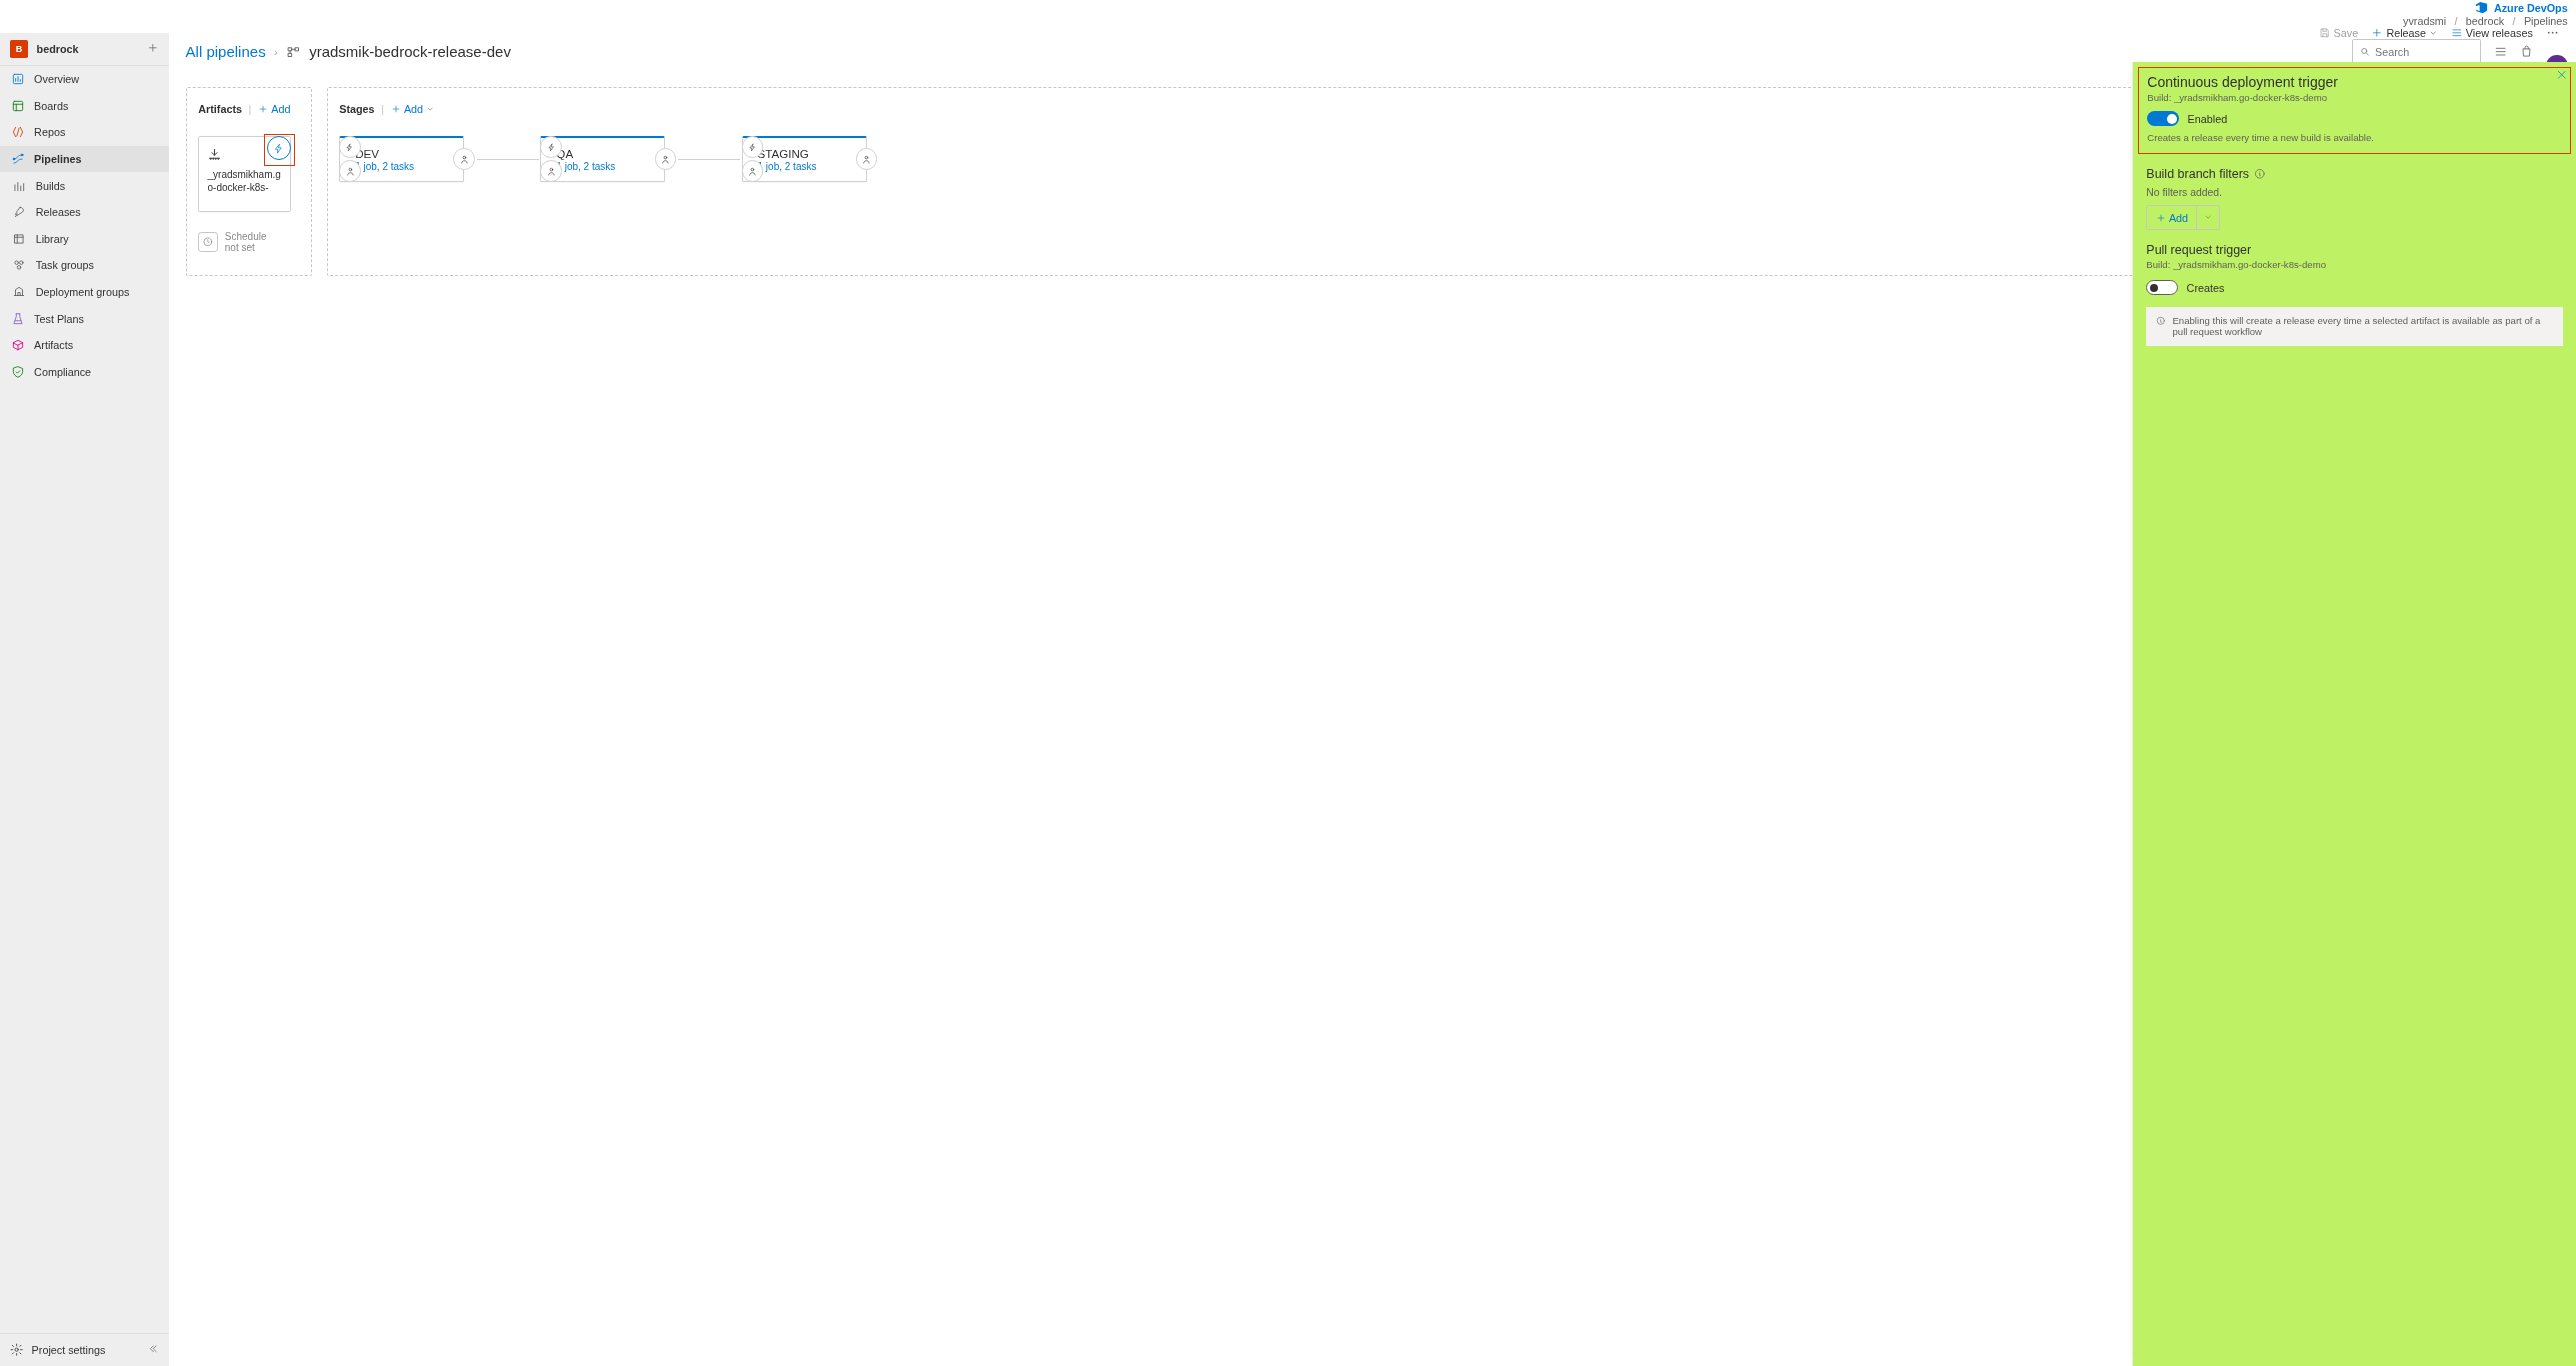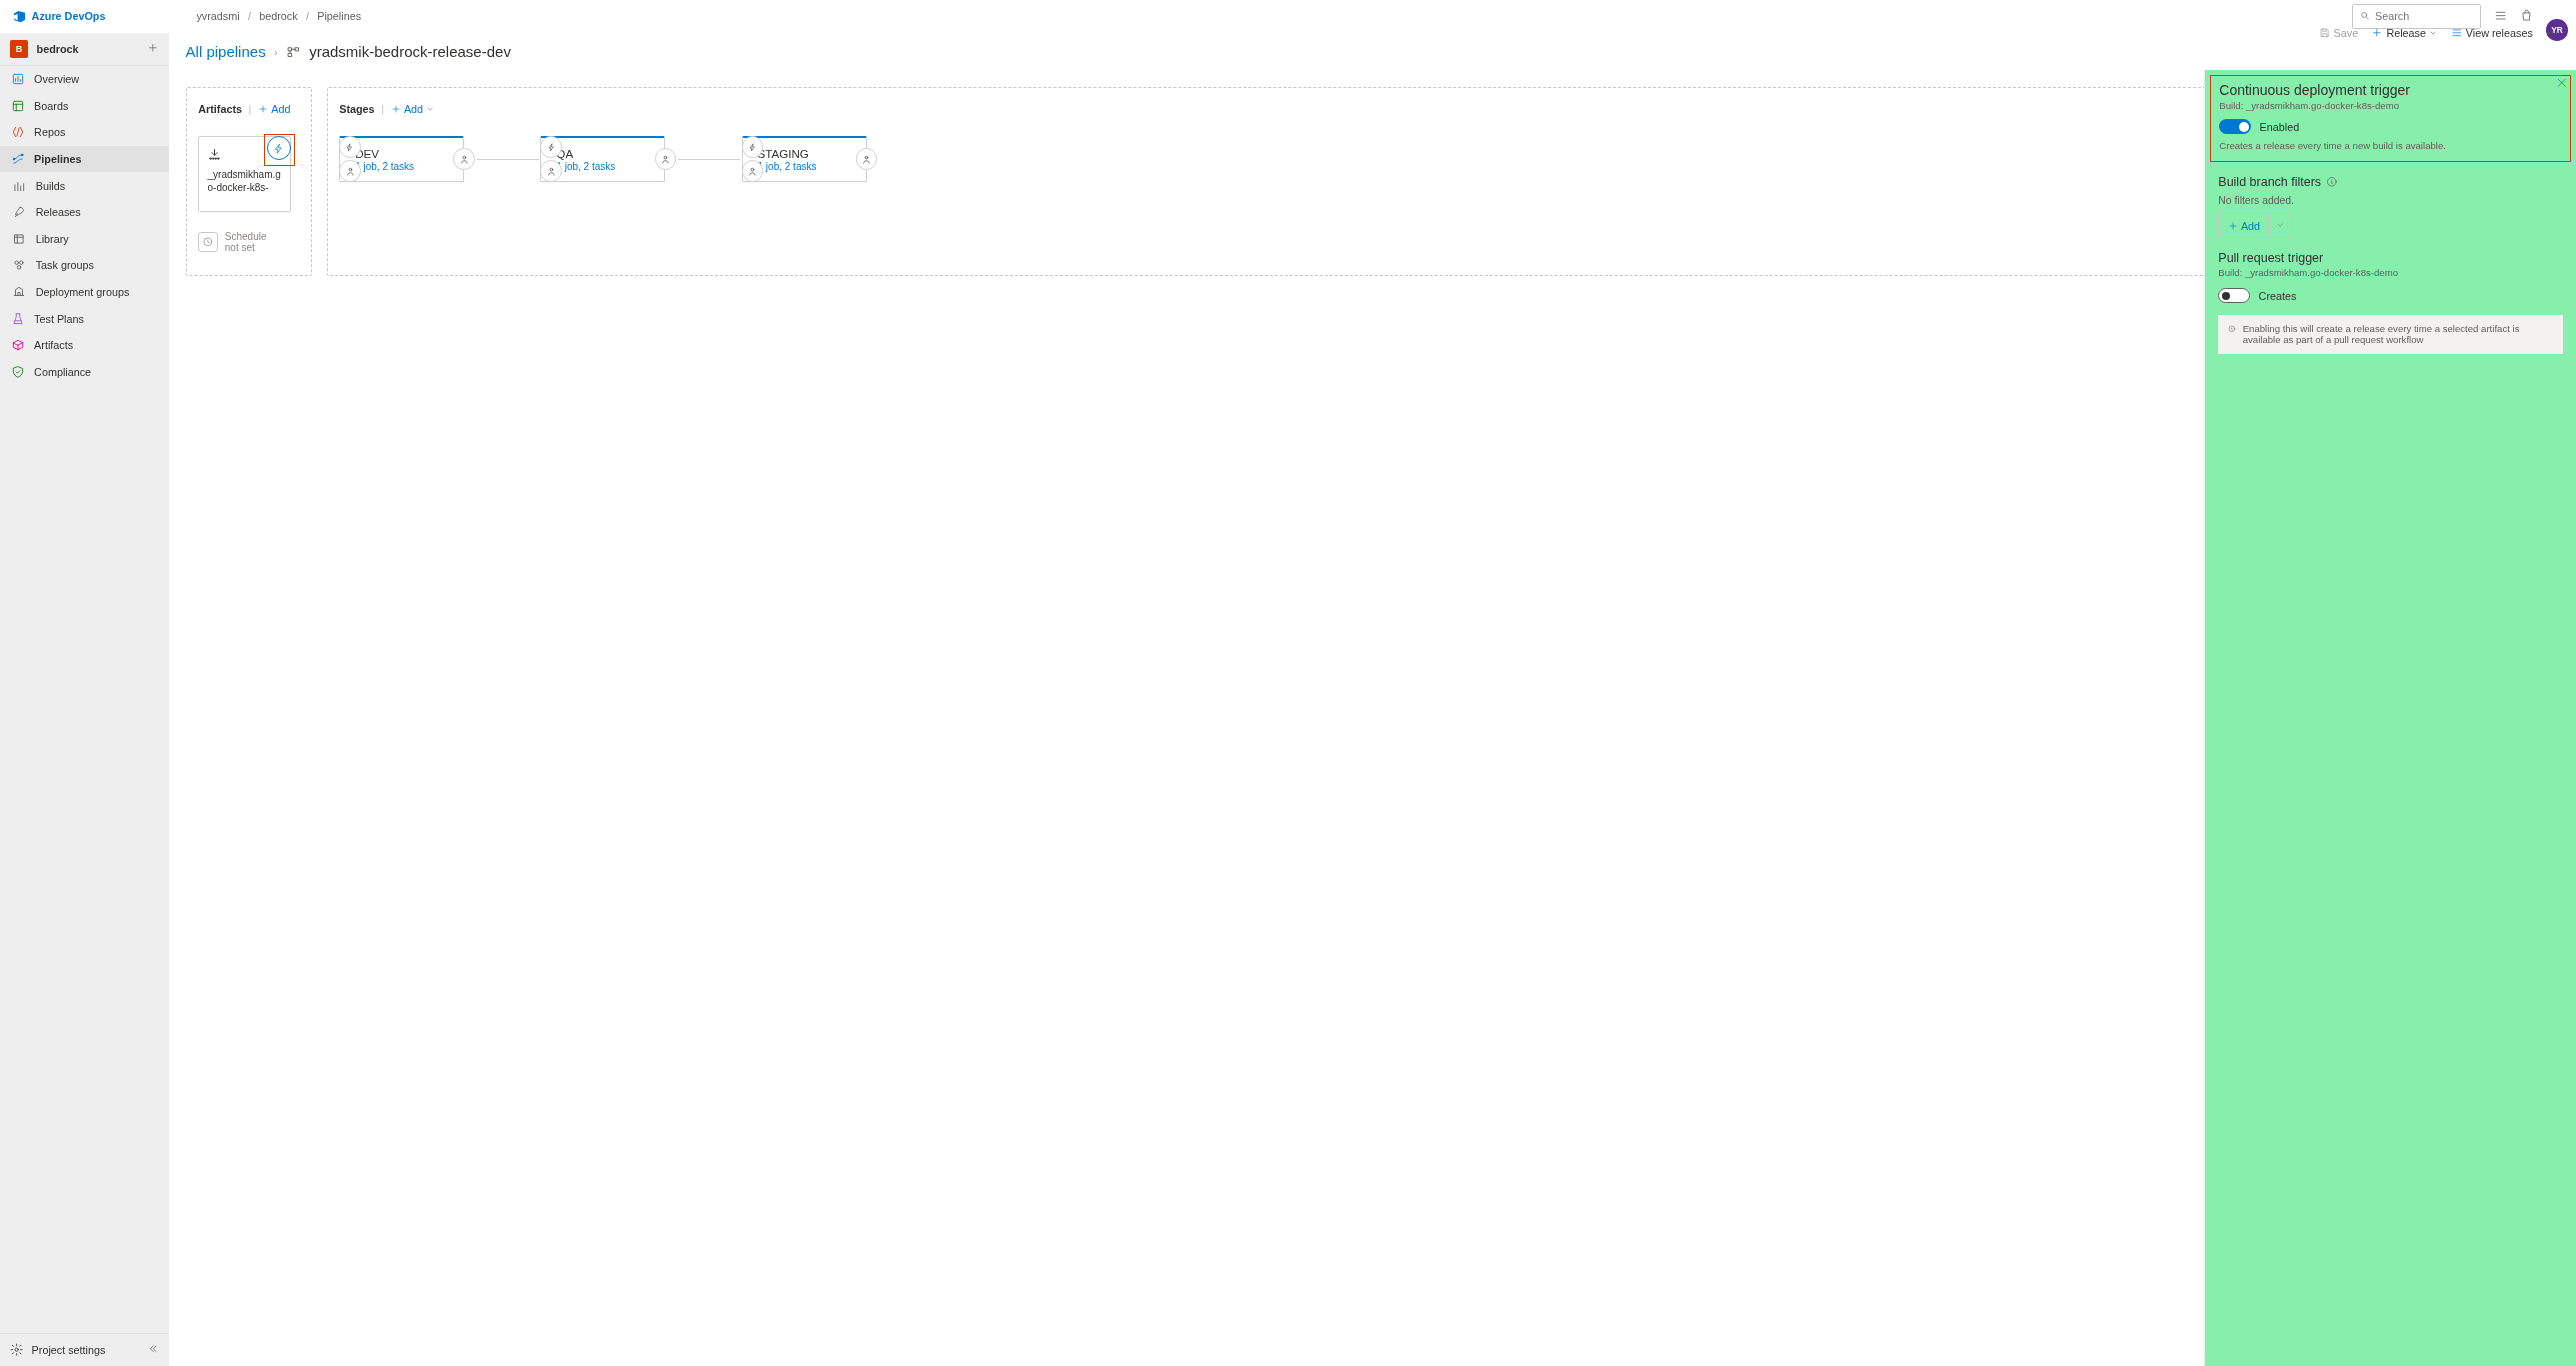--- a/index.html
+++ b/index.html
@@ -1,20 +1,20 @@
 <!DOCTYPE html>
 <html style="font-size:13.3px"><head>
 <meta charset="utf-8">
 <style>
   * { box-sizing: border-box; margin: 0; padding: 0; font-family: "Segoe UI", -apple-system, sans-serif; }
   body { font-size: 10.8px; color: #323130; background: #fff; }
   a { text-decoration: none; color: inherit; }
 
   
-  .topbar { height: 33px; display: flex; align-items: center; padding: 0 8.3px; border-bottom: 0.8px solid #fff; }
+  .topbar { height: 33px; display: flex; align-items: flex-end; padding: 0 8.3px; border-bottom: 0.8px solid #fff; flex-direction: column; }
   .topbar .brand { display: flex; align-items: center; gap: 5px; margin-left: 3.3px; color:#0078d4; font-weight:600; }
   .brand svg { width:15px; height:15px; }
   .breadcrumbs { margin-left: 91px; display: flex; align-items: center; gap: 8.3px; color: #605e5c; }
   .breadcrumbs span.sep { color:#a19f9d; }
   .top-right { margin-left: auto; display:flex; align-items:center; gap:11.6px; }
   .search-box { display:flex; align-items:center; gap:5px; border:0.8px solid #c8c6c4; border-radius:1.7px; height:25px; width:129px; padding:0 6.6px; color:#605e5c; }
   .search-box input { border:none; outline:none; width:100%; font-size:10.8px; background:transparent; }
   .top-icon { width:15px; height:15px; color:#605e5c; cursor:pointer; display:flex; align-items:center; justify-content:center; }
   .avatar { width:21.6px; height:21.6px; border-radius:50%; background:#5c2e91; color:#fff; font-size:8.3px; display:flex; align-items:center; justify-content:center; font-weight:600;margin-top:28px; }
 
@@ -73,21 +73,21 @@
   .stage-chip { display:flex; align-items:center; position:relative; }
   .pre { width:21.6px; height:21.6px; border:0.8px solid #d2d0ce; border-radius:50%; background:#fff; display:flex; align-items:center; justify-content:center; margin-right:-10.8px; z-index:2; position:relative; }
   .stage-card { border:0.8px solid #d2d0ce; border-radius:1.7px; background:#fff; width:125px; padding:8.3px 10px 8.3px 15px; border-top:2.5px solid #0078d4; box-shadow:0 0.8px 1.7px rgba(0,0,0,0.04); }
   .stage-card .nm { font-weight:400; font-size:11.6px; }
   .stage-card .meta { color:#0078d4; font-size:10px; margin-top:1.7px; }
   .post { width:21.6px; height:21.6px; border:0.8px solid #d2d0ce; border-radius:50%; background:#fff; display:flex; align-items:center; justify-content:center; margin-left:-10.8px; z-index:2; position:relative;}
   .pre-stack { display:flex; flex-direction:column; gap:2.5px; margin-right:-10.8px; z-index:2; position:relative;}
   .connector { width:62px; height:0.8px; background:#d2d0ce; margin:0 1.7px; }
 
   
-  .panel { position:absolute; top:8px; right:0; bottom:0; width:372px; background:#86efac; border-left:0.8px solid #edebe9; padding:11.6px 13.3px; overflow:auto; box-shadow:-3.3px 0 8.3px -5px rgba(0,0,0,0.1);}
+  .panel { position:absolute; top:0; right:0; bottom:0; width:444px; background:#bef264; border-left:0.8px solid #edebe9; padding:11.6px 13.3px; overflow:auto; box-shadow:-3.3px 0 8.3px -5px rgba(0,0,0,0.1);}
   .panel .close { position:absolute; top:6.6px; right:8.3px; color:#0078d4; cursor:pointer; font-size:13.3px;}
   .panel h2 { font-size:14px; font-weight:400; }
   .panel .sub { font-size:9.6px; color:#605e5c; margin-top:1.7px; }
   .panel .box-hl { border:1.7px solid #d83b01; padding:6.6px 8.3px 10px 8.3px; margin:-6.6px -8.3px 10px -8.3px; }
   .toggle { display:inline-flex; align-items:center; gap:8.3px; margin-top:8.3px; }
   .switch { width:32px; height:15px; border-radius:8.3px; position:relative; cursor:pointer; }
   .switch.on { background:#0078d4; }
   .switch.on::after { content:""; position:absolute; width:10px; height:10px; background:#fff; border-radius:50%; top:2.5px; right:2.5px; }
   .switch.off { background:#fff; border:0.8px solid #605e5c; }
   .switch.off::after { content:""; position:absolute; width:8.3px; height:8.3px; background:#323130; border-radius:50%; top:2.5px; left:2.5px; }

